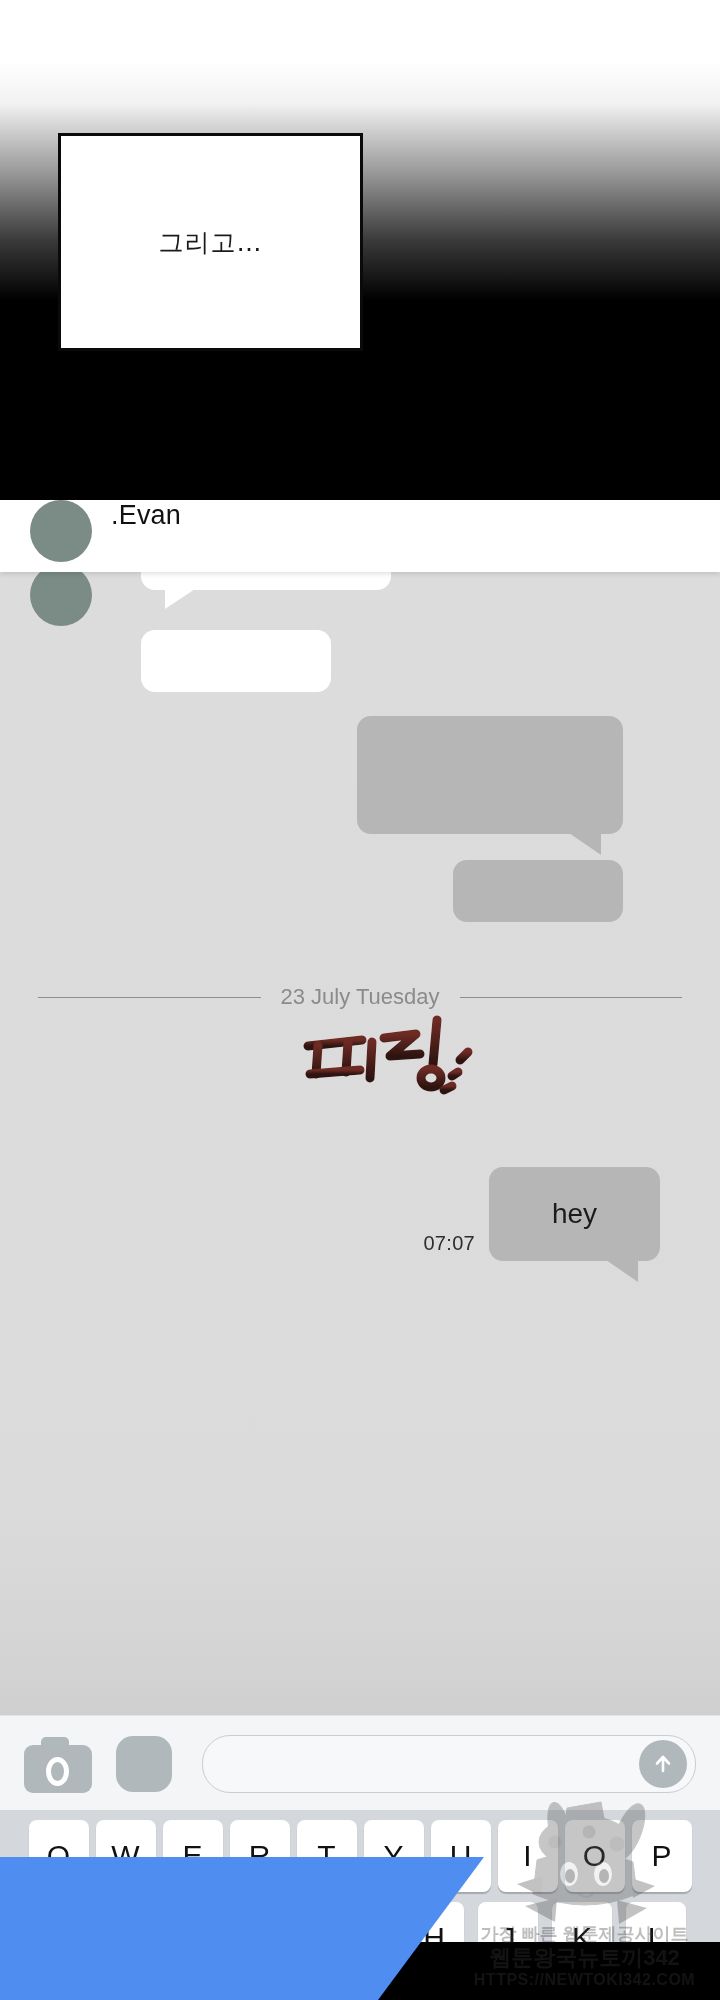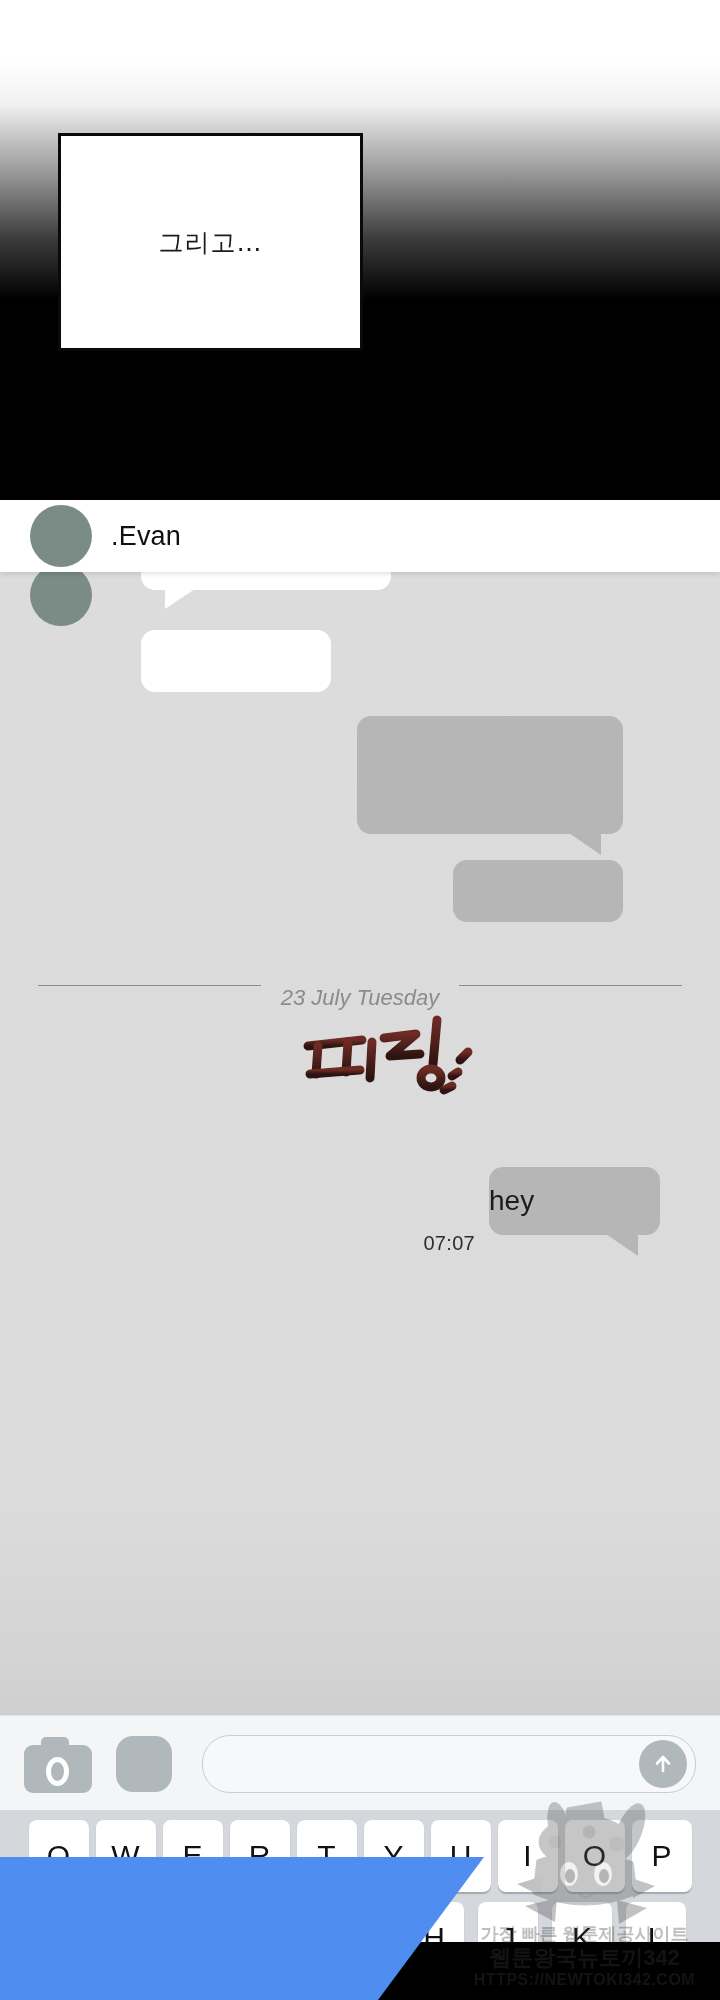--- a/index.html
+++ b/index.html
@@ -24,21 +24,21 @@
     font-family:"DejaVu Sans","Liberation Sans",sans-serif;
   }
 
   
   .chat-screen{
     position:absolute;left:0;top:500px;width:720px;height:1215px;overflow:hidden;
     background:#d8d8d8;
   }
   .chat-header{
     position:relative;width:720px;height:72px;background:#ffffff;
-    display:flex;align-items:center;box-shadow:0 2px 5px rgba(0,0,0,.12);
+    display:flex;box-shadow:0 2px 5px rgba(0,0,0,.12);
     z-index:5;
   }
   .chat-header .avatar{
     width:62px;height:62px;border-radius:50%;background:#7a8c85;margin-left:30px;flex:0 0 auto;
   }
   .chat-header .name{
     margin-left:19px;font-size:27px;color:#111;letter-spacing:.2px;
   }
 
   .chat-body{
@@ -67,33 +67,33 @@
   .bubble.outgoing::after{
     content:"";position:absolute;right:22px;bottom:-21px;width:0;height:0;
     border-style:solid;border-width:22px 0 0 32px;border-color:#b6b6b6 transparent transparent transparent;
   }
   .bubble.outgoing.no-tail::after{display:none;}
 
   .b-out-1{right:97px;top:144px;width:266px;height:118px;}
   .b-out-2{right:97px;top:288px;width:170px;height:62px;}
 
   .b-out-3{
-    right:60px;top:595px;width:171px;height:68px;
-    display:flex;align-items:center;
+    right:60px;top:595px;width:171px;height:94px;
+    display:flex;align-items:center;justify-content:center;
   }
   .b-out-3 .msg{font-size:28px;color:#1b1b1b;}
 
   .msg-time{
     position:absolute;right:245px;top:660px;font-size:20px;color:#2d2d2d;letter-spacing:.3px;
   }
 
   
   .date-divider{
     position:absolute;left:0;top:413px;width:720px;height:24px;
-    display:flex;justify-content:center;font-style:italic;
+    display:flex;align-items:center;justify-content:center;
   }
   .date-divider .line{height:1px;background:#8d8d8d;flex:1 1 auto;}
   .date-divider .line.left{margin-left:38px;max-width:253px;}
   .date-divider .line.right{margin-right:38px;max-width:253px;}
   .date-divider .label{
     font-size:22px;color:#8b8b8b;padding:0 20px;white-space:nowrap;
   }
 
   
   .sfx{

